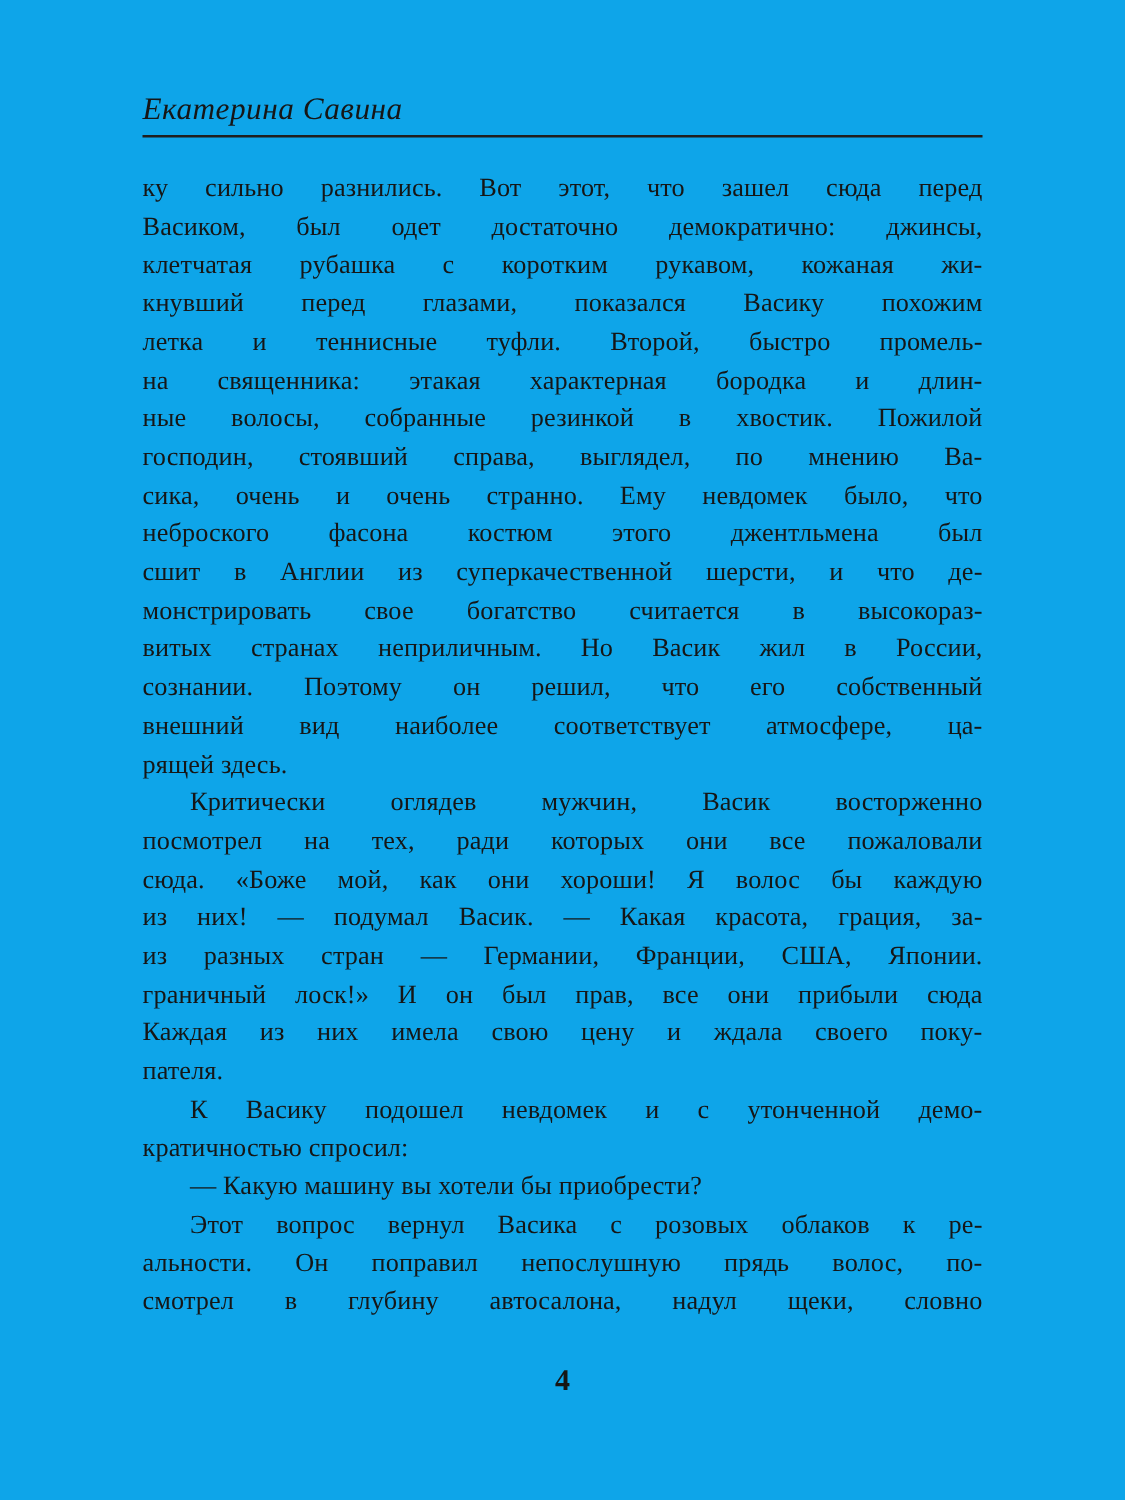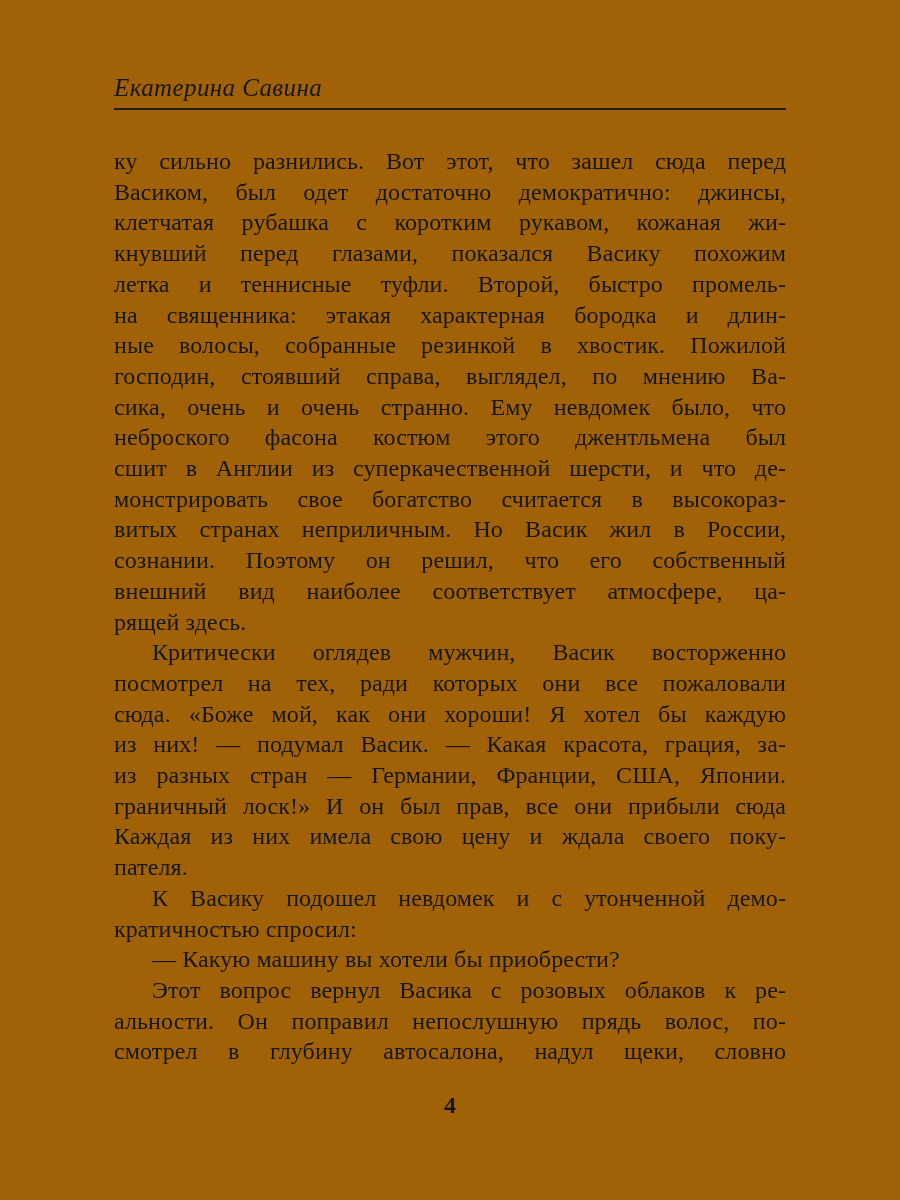--- a/index.html
+++ b/index.html
@@ -5,21 +5,21 @@
   html, body {
     margin: 0;
     padding: 0;
     background: #e8e8e8;
   }
   .page {
     position: relative;
     width: 900px;
     height: 1200px;
     margin: 0 auto;
-    background: #a16207;
+    background: #0ea5e9;
     font-family: "Liberation Serif", "DejaVu Serif", serif;
     color: #161616;
     overflow: hidden;
   }
   .column {
     position: absolute;
     left: 114px;
     top: 74px;
     width: 672px;
   }
@@ -28,22 +28,22 @@
     font-size: 25px;
     letter-spacing: 0.4px;
     line-height: 28px;
   }
   .rule {
     height: 0;
     border-top: 2px solid #1f1f1f;
     margin-top: 6px;
   }
   .text-body {
-    margin-top: 36px;
-    font-size: 24px;
+    margin-top: 25px;
+    font-size: 21px;
     line-height: 30.7px;
     letter-spacing: 0.1px;
   }
   .para {
     margin: 0;
     padding: 0;
   }
   .line {
     text-align: justify;
     text-align-last: justify;
@@ -87,21 +87,21 @@
           <div class="line">сшит в Англии из суперкачественной шерсти, и что де-</div>
           <div class="line">монстрировать свое богатство считается в высокораз-</div>
           <div class="line">витых странах неприличным. Но Васик жил в России,</div>
           <div class="line">сознании. Поэтому он решил, что его собственный</div>
           <div class="line">внешний вид наиболее соответствует атмосфере, ца-</div>
           <div class="line last">рящей здесь.</div>
         </div>
         <div class="para indent">
           <div class="line">Критически оглядев мужчин, Васик восторженно</div>
           <div class="line">посмотрел на тех, ради которых они все пожаловали</div>
-          <div class="line">сюда. «Боже мой, как они хороши! Я хотел бы каждую</div>
+          <div class="line">сюда. «Боже мой, как они хороши! Я волос бы каждую</div>
           <div class="line">из них! — подумал Васик. — Какая красота, грация, за-</div>
           <div class="line">из разных стран — Германии, Франции, США, Японии.</div>
           <div class="line">граничный лоск!» И он был прав, все они прибыли сюда</div>
           <div class="line">Каждая из них имела свою цену и ждала своего поку-</div>
           <div class="line last">пателя.</div>
         </div>
         <div class="para indent">
           <div class="line">К Васику подошел невдомек и с утонченной демо-</div>
           <div class="line last">кратичностью спросил:</div>
         </div>

